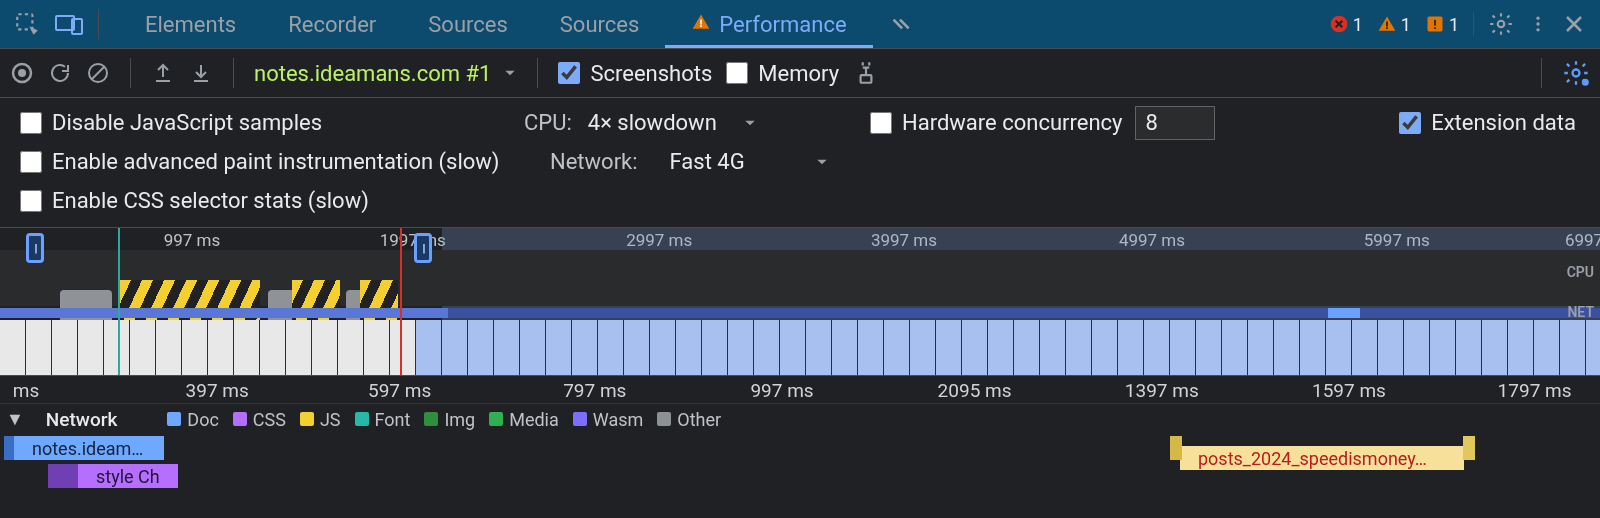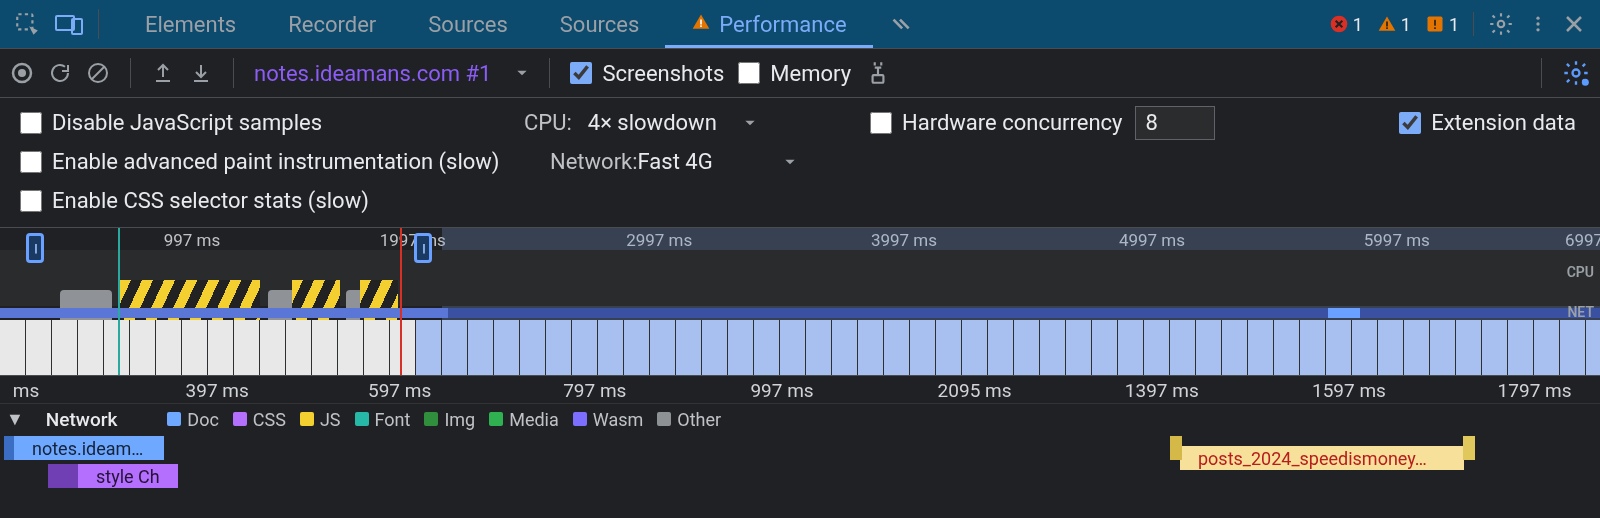--- a/index.html
+++ b/index.html
@@ -14,21 +14,21 @@
   .tab.active::after { content:""; position:absolute; left:0; right:0; bottom:0; height:3px; background:#7cacf8; }
   .tab .warnmini { margin-right:8px; }
   .tabbar .spacer { flex:1; }
   .tabbar .rightgroup { display:flex; align-items:center; gap:14px; padding-right:8px; }
   .badge { display:flex; align-items:center; gap:4px; font-size:18px; color:#e8eaed; }
   .iconbtn { display:flex; align-items:center; justify-content:center; cursor:pointer; }
 
   
   .toolbar { display:flex; align-items:center; height:49px; background:#202124; border-bottom:1px solid #494c50; padding:0 10px; gap:14px; }
   .toolbar .sep { width:1px; height:30px; background:#494c50; margin:0 6px; }
-  .recdrop { display:flex; align-items:center; gap:24px; color:#8b5cf6; font-size:22px; }
+  .recdrop { display:flex; align-items:center; gap:12px; color:#bef264; font-size:22px; }
   .chk { display:flex; align-items:center; gap:10px; font-size:22px; color:#e8eaed; }
   .chk input[type=checkbox]{ width:22px; height:22px; accent-color:#7cacf8; }
   .toolbar .spacer2 { flex:1; }
 
   
   .settings { background:#202124; border-bottom:1px solid #494c50; padding:12px 20px 14px 20px; display:flex; flex-direction:column; gap:14px; font-size:22px; color:#e8eaed; }
   .settings-row { display:flex; align-items:center; gap:40px; }
   .settings-row .lbl { color:#bfc2c6; }
   .dropdown { display:flex; align-items:center; gap:26px; color:#e8eaed; }
   .numbox { background:#2b2c2e; border:1px solid #5f6368; color:#e8eaed; font-size:22px; padding:2px 10px; width:80px; height:34px; }
@@ -266,21 +266,21 @@
       <input type="checkbox" checked="" style="">
       <span>Extension data</span>
     </label>
   </div>
 
   <div class="settings-row">
     <label class="chk">
       <input type="checkbox" style="">
       <span>Enable advanced paint instrumentation (slow)</span>
     </label>
-    <div style="display:flex;align-items:center;gap:0; position:absolute; left:550px;">
+    <div style="display:flex;align-items:center;gap:32px; position:absolute; left:550px;">
       <span class="lbl">Network:</span>
       <div class="dropdown" style="gap:70px;">
         <span>Fast 4G</span>
         <svg width="14" height="14" viewBox="0 0 24 24" fill="#9aa0a6">
             <path d="M4 8 L12 16 L20 8 Z"></path>
           </svg>
       </div>
     </div>
   </div>
 

